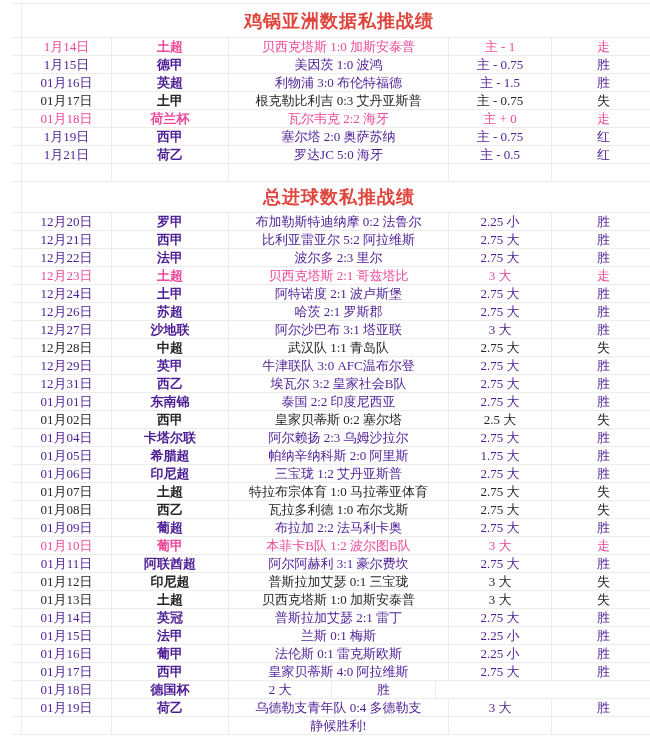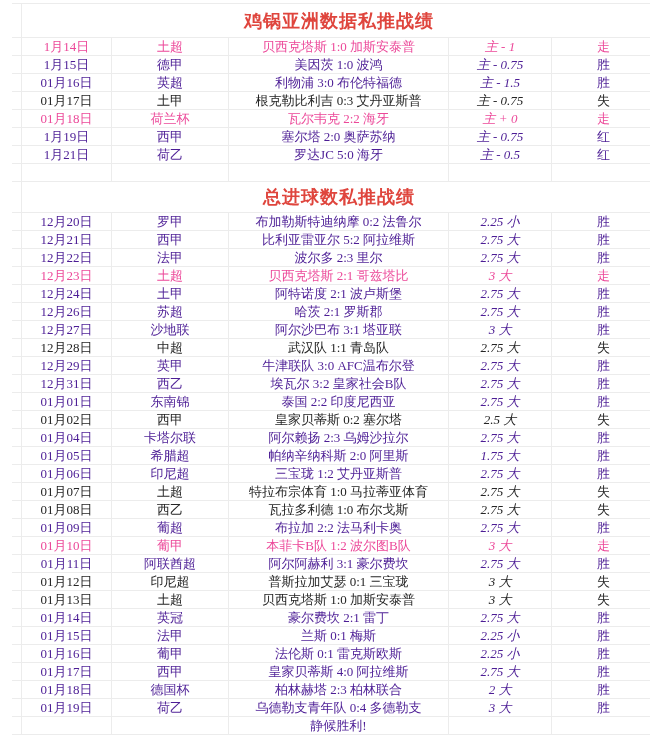--- a/index.html
+++ b/index.html
@@ -11,23 +11,23 @@
   .row{display:flex;box-sizing:border-box;border-bottom:1px solid #ececec;}
   .cell{
     box-sizing:border-box;flex:0 0 auto;display:flex;align-items:center;justify-content:center;
     overflow:hidden;white-space:nowrap;font-size:13px;line-height:1;
     border-right:1px solid #ececec;
   }
   .cell:last-child{border-right:none;}
   
   .c-gl{width:10px;}
   .c-date{width:90px;}
-  .c-league{width:117px;}
+  .c-league{width:117px;font-weight:bold;}
   .c-match{width:220px;}
-  .c-line{width:103px;font-style:italic;}
+  .c-line{width:103px;}
   .c-result{width:104px;}
   .c-gr{width:6px;border-right:none;}
   .c-merged{width:634px;border-right:none;}
   
   .h-spacer-top{height:4px;}
   .h-title{height:34px;}
   .h-title2{height:31px;}
   .h-data{height:18px;}
   .h-bottom{height:10px;border-bottom:none;}
   .title-text{
@@ -320,21 +320,21 @@
     <div class="cell c-league">土超</div>
     <div class="cell c-match">贝西克塔斯 1:0 加斯安泰普</div>
     <div class="cell c-line">3 大</div>
     <div class="cell c-result">失</div>
     <div class="cell c-gr"></div>
   </div>
     <div class="row h-data t-win">
     <div class="cell c-gl"></div>
     <div class="cell c-date">01月14日</div>
     <div class="cell c-league">英冠</div>
-    <div class="cell c-match">豪尔费坎 2:1 雷丁</div>
+    <div class="cell c-match">普斯拉加艾瑟 2:1 雷丁</div>
     <div class="cell c-line">2.75 大</div>
     <div class="cell c-result">胜</div>
     <div class="cell c-gr"></div>
   </div>
     <div class="row h-data t-win">
     <div class="cell c-gl"></div>
     <div class="cell c-date">01月15日</div>
     <div class="cell c-league">法甲</div>
     <div class="cell c-match">兰斯 0:1 梅斯</div>
     <div class="cell c-line">2.25 小</div>
@@ -356,21 +356,20 @@
     <div class="cell c-league">西甲</div>
     <div class="cell c-match">皇家贝蒂斯 4:0 阿拉维斯</div>
     <div class="cell c-line">2.75 大</div>
     <div class="cell c-result">胜</div>
     <div class="cell c-gr"></div>
   </div>
     <div class="row h-data t-win">
     <div class="cell c-gl"></div>
     <div class="cell c-date">01月18日</div>
     <div class="cell c-league">德国杯</div>
-    <div class="cell c-match">柏林赫塔 2:3 柏林联合</div>
     <div class="cell c-line">2 大</div>
     <div class="cell c-result">胜</div>
     <div class="cell c-gr"></div>
   </div>
     <div class="row h-data t-win">
     <div class="cell c-gl"></div>
     <div class="cell c-date">01月19日</div>
     <div class="cell c-league">荷乙</div>
     <div class="cell c-match">乌德勒支青年队 0:4 多德勒支</div>
     <div class="cell c-line">3 大</div>

